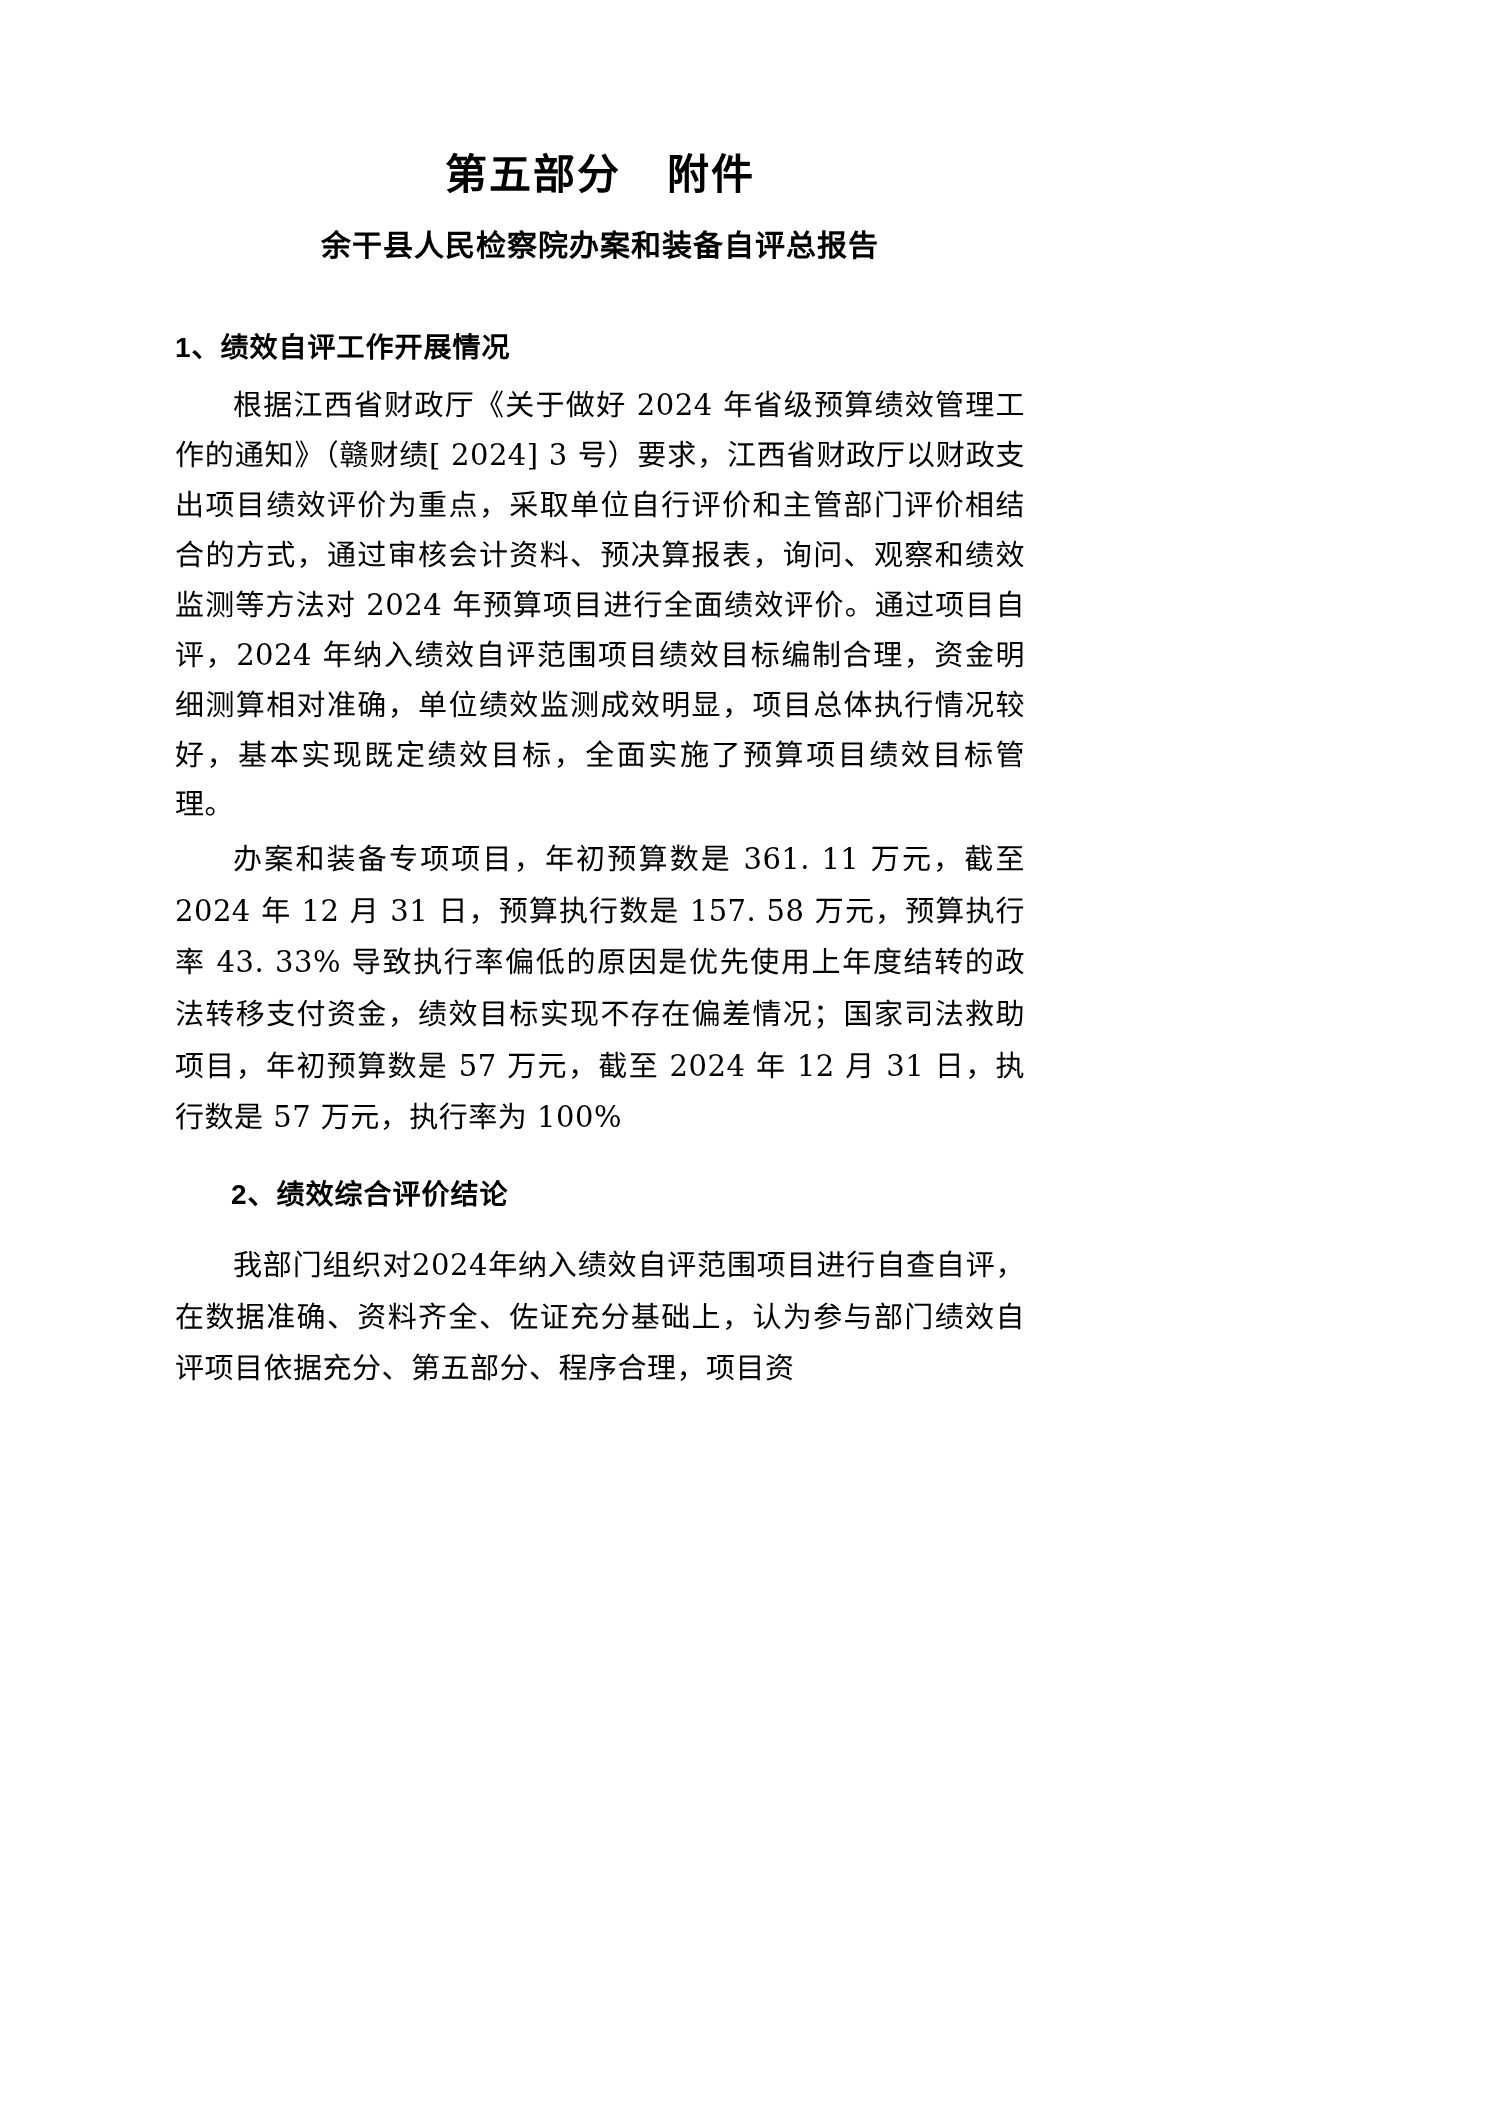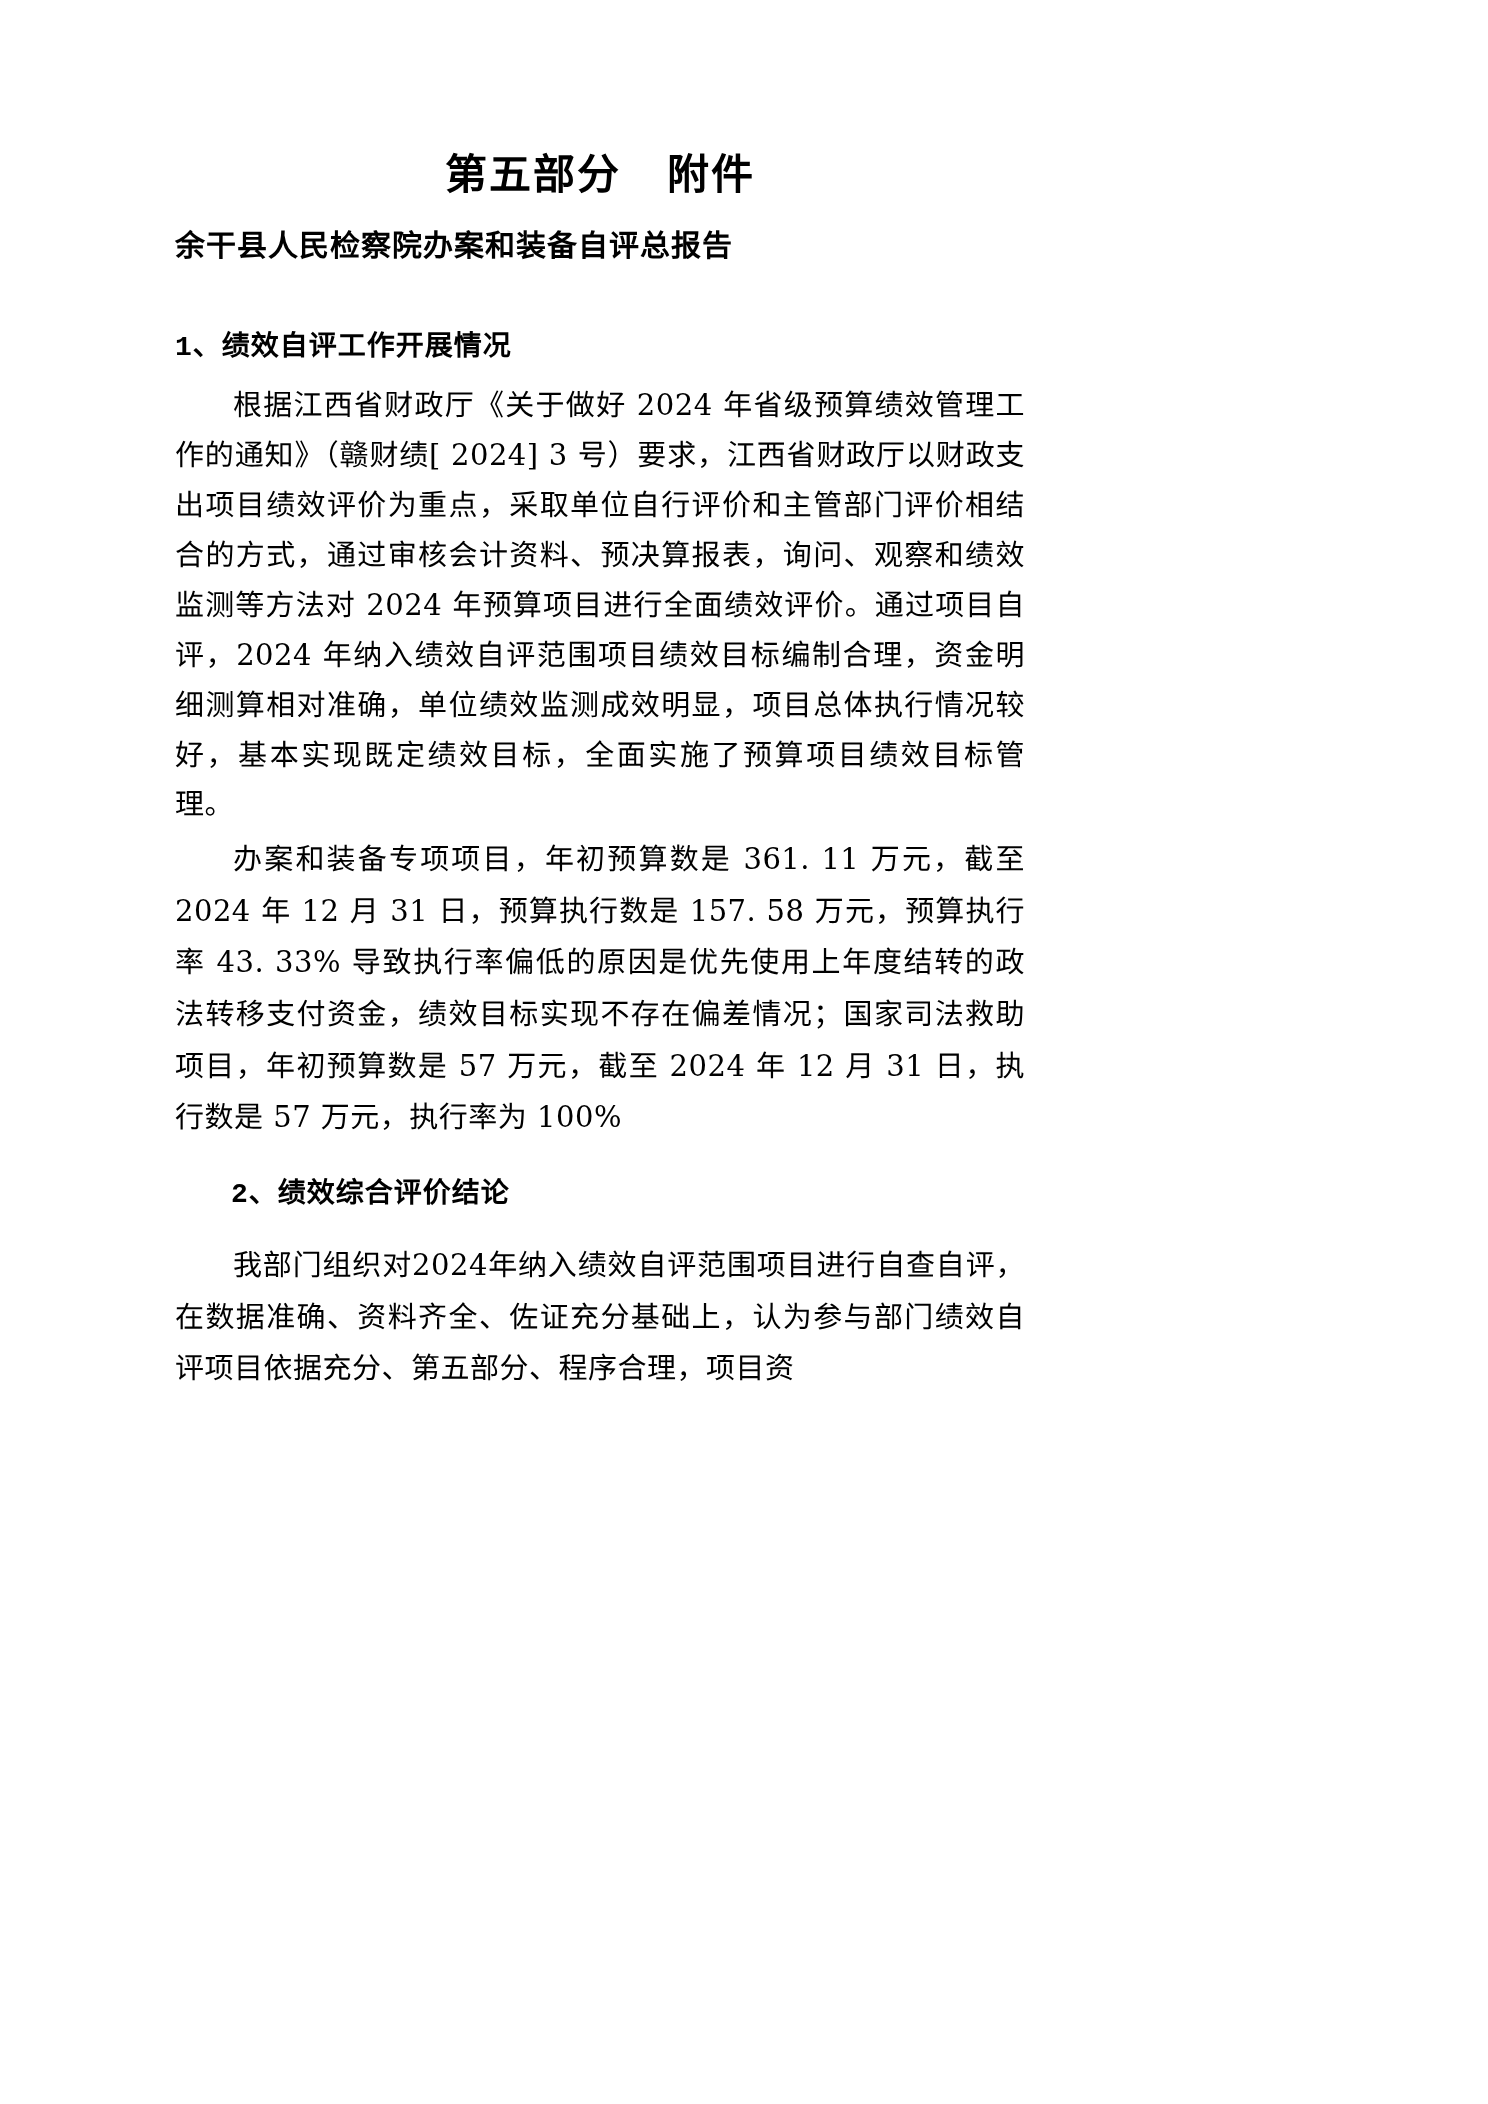--- a/index.html
+++ b/index.html
@@ -28,29 +28,30 @@
     font-size: 42px;
     letter-spacing: 2px;
     margin: 0 0 26px 0;
     line-height: 1.2;
   }
   .doc-title .gap {
     display: inline-block;
     width: 46px;
   }
   .doc-subtitle {
+    text-align: center;
     font-family: "DejaVu Sans", "Liberation Sans", sans-serif;
     font-weight: 700;
     font-size: 30px;
     letter-spacing: 1px;
     margin: 0 0 62px 0;
     line-height: 1.3;
   }
   .section-heading {
-    font-family: Liberation Mono, monospace;
+    font-family: Liberation Sans, sans-serif;
     font-weight: 700;
     font-size: 28px;
     line-height: 1.5;
     margin: 0 0 12px 0;
     letter-spacing: 1px;
   }
   .section-heading.indented {
     text-indent: 56px;
     margin-top: 30px;
     margin-bottom: 24px;

